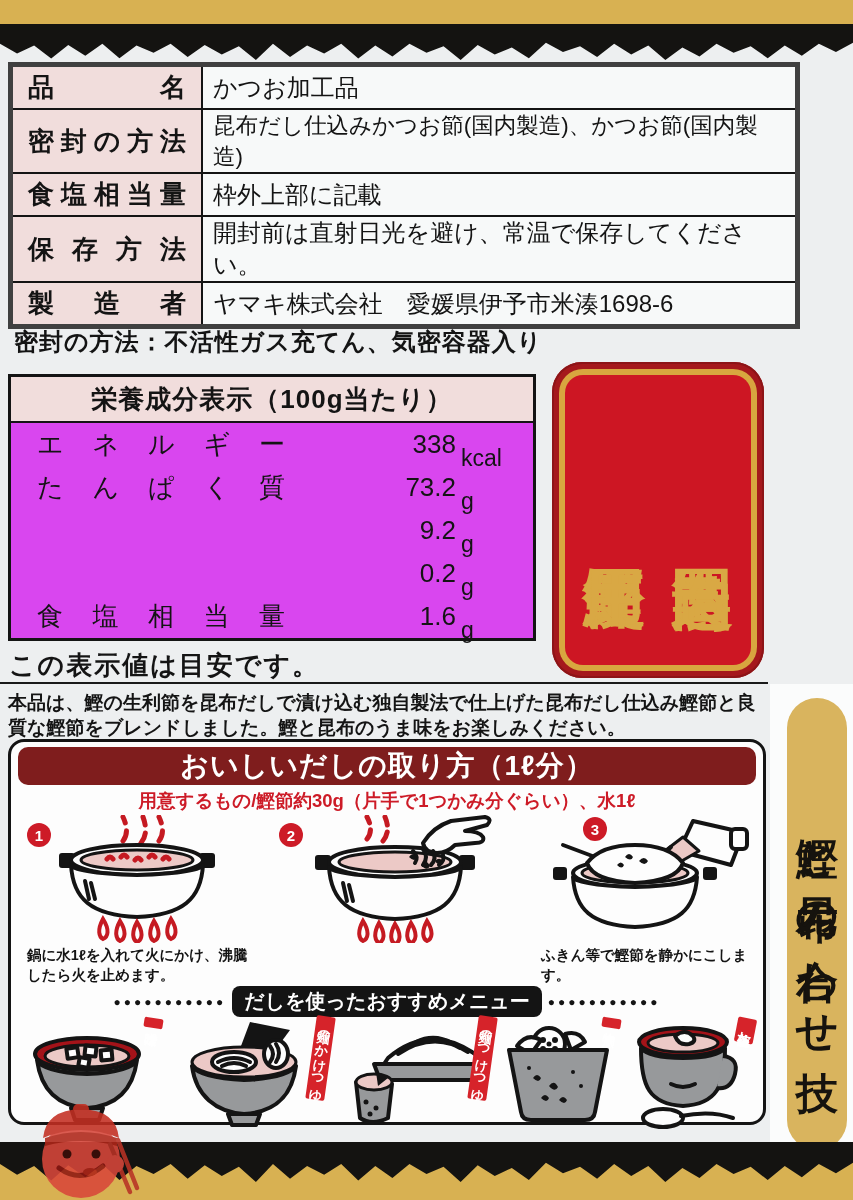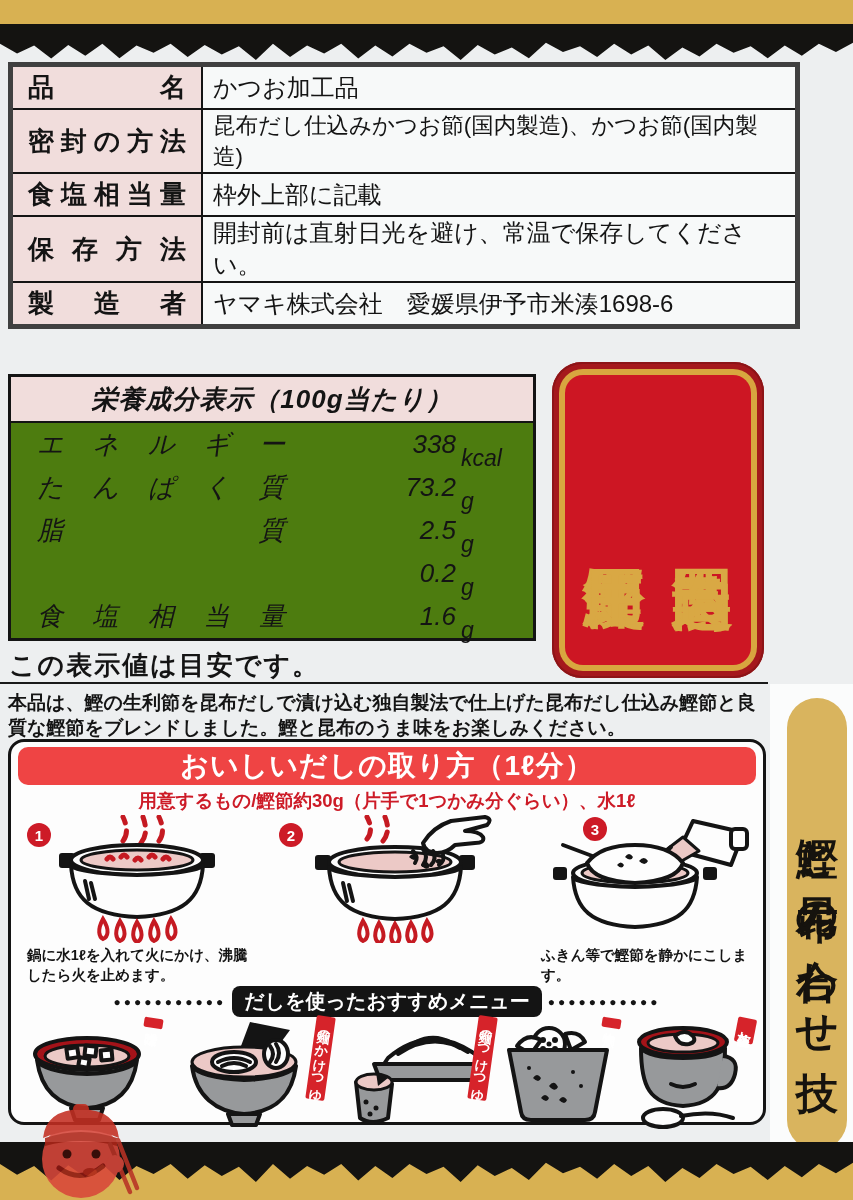--- a/index.html
+++ b/index.html
@@ -14,41 +14,41 @@
   
   .info-table{position:absolute;left:8px;top:62px;width:792px;border-collapse:collapse;background:#f7f9f9;}
   .info-table td{border:2px solid #141414;height:41px;}
   .info-table{border:5px solid #404040;}
   .info-table td.lblcell{width:158px;background:#f1dddc;padding:0 15px;}
   .info-table td.valcell{padding:0 10px;font-size:24px;letter-spacing:0;}
   .jlabel{display:inline-block;width:100%;font-weight:bold;font-size:26px;text-align:justify;text-align-last:justify;}
   
   .seal-note{position:absolute;left:14px;top:326px;font-size:24px;font-weight:bold;letter-spacing:1px;}
   
-  .nutri{position:absolute;left:8px;top:374px;width:522px;border:3px solid #141414;background:#4d7c0f;font-style:italic;}
+  .nutri{position:absolute;left:8px;top:374px;width:522px;border:3px solid #141414;background:#d946ef;}
   .nutri-head{height:44px;background:#f1dddc;border-bottom:2px solid #141414;display:flex;align-items:center;justify-content:center;font-size:26px;font-weight:bold;letter-spacing:1px;}
   .nutri-row{display:flex;align-items:center;height:43px;padding:0 16px 0 26px;font-size:26px;}
   .nutri-name{display:inline-block;width:248px;text-align:justify;text-align-last:justify;}
   .nutri-sp{flex:1;}
   .nutri-val{display:inline-block;width:106px;text-align:right;}
   .nutri-unit{display:inline-block;width:56px;text-align:left;padding-left:5px;font-size:23px;margin-top:27px;}
   .nutri-note{position:absolute;left:9px;top:648px;font-size:26px;font-weight:bold;letter-spacing:2px;}
   
   .stamp{position:absolute;left:552px;top:362px;width:212px;height:316px;background:#a5181c;border-radius:30px;padding:0;box-shadow:0 0 0 2px #8d1417 inset;}
   .stamp-gold{position:absolute;left:7px;top:7px;right:7px;bottom:7px;background:#d8a63f;border-radius:24px;}
   .stamp-inner{position:absolute;left:6px;top:6px;right:6px;bottom:6px;background:#cd1623;border-radius:18px;display:flex;align-items:center;justify-content:center;}
   .stamp-text{writing-mode:vertical-rl;text-orientation:upright;font-family:"DejaVu Serif","Liberation Serif",serif;font-weight:bold;color:#d9a844;font-size:62px;line-height:1.42;}
   .stamp-text span{display:block;}
   
   .rule{position:absolute;left:0;top:682px;width:768px;height:2px;background:#1a1a1a;}
   
   .desc{position:absolute;left:8px;top:690px;width:758px;font-size:19px;font-weight:bold;line-height:1.32;letter-spacing:0;}
   
   .ibox{position:absolute;left:8px;top:739px;width:752px;height:380px;border:3px solid #141414;border-radius:16px;background:#fdfdfd;}
-  .ibox-head{margin:5px 7px 0 7px;height:38px;background:#ef4444;border-radius:10px;color:#fff;display:flex;align-items:center;justify-content:center;font-size:28px;font-weight:bold;letter-spacing:1px;}
+  .ibox-head{margin:5px 7px 0 7px;height:38px;background:#7f1d1d;border-radius:10px;color:#fff;display:flex;align-items:center;justify-content:center;font-size:28px;font-weight:bold;letter-spacing:1px;}
   .ibox-prep{margin-top:3px;text-align:center;color:#cd1b27;font-weight:bold;font-size:18.5px;}
   .steps{display:flex;margin-top:2px;}
   .step{position:relative;}
   .step1{width:252px;} .step2{width:262px;} .step3{width:236px;}
   .stepnum{position:absolute;left:16px;top:8px;width:24px;height:24px;border-radius:50%;background:#cd1b27;color:#fff;font-size:15px;font-weight:bold;display:flex;align-items:center;justify-content:center;}
   .step3 .stepnum{left:58px;top:2px;}
   .illo{height:128px;}
   .caption{font-size:14.5px;font-weight:bold;line-height:1.4;padding:2px 6px 0 16px;}
   .dotsrow{display:flex;align-items:center;justify-content:center;height:28px;margin-top:2px;}
   .dots{font-size:12px;letter-spacing:3px;color:#141414;white-space:nowrap;overflow:hidden;}
@@ -101,39 +101,39 @@
         <td class="lblcell"><span class="jlabel">保存方法</span></td>
         <td class="valcell">開封前は直射日光を避け、常温で保存してください。</td>
       </tr>
       <tr>
         <td class="lblcell"><span class="jlabel">製造者</span></td>
         <td class="valcell">ヤマキ株式会社　愛媛県伊予市米湊1698-6</td>
       </tr>
     </tbody>
   </table>
 
+  <div class="seal-note">密封の方法：不活性ガス充てん、気密容器入り</div>
 
   <div class="nutri">
     <div class="nutri-head">栄養成分表示（100g当たり）</div>
     <div class="nutri-row">
       <span class="nutri-name">エネルギー</span>
         <span class="nutri-sp"></span>
       <span class="nutri-val">338</span>
       <span class="nutri-unit">kcal</span>
     </div>
     <div class="nutri-row">
       <span class="nutri-name">たんぱく質</span>
         <span class="nutri-sp"></span>
       <span class="nutri-val">73.2</span>
       <span class="nutri-unit">g</span>
     </div>
     <div class="nutri-row">
-      <span class="nutri-name">脂質</span>
-        <span class="nutri-sp"></span>
-      <span class="nutri-val">2.5</span>
+        <span class="nutri-sp"></span>
+      <span class="nutri-val">9.2</span>
       <span class="nutri-unit">g</span>
     </div>
     <div class="nutri-row">
         <span class="nutri-sp"></span>
       <span class="nutri-val">0.2</span>
       <span class="nutri-unit">g</span>
     </div>
     <div class="nutri-row">
       <span class="nutri-name">食塩相当量</span>
         <span class="nutri-sp"></span>

